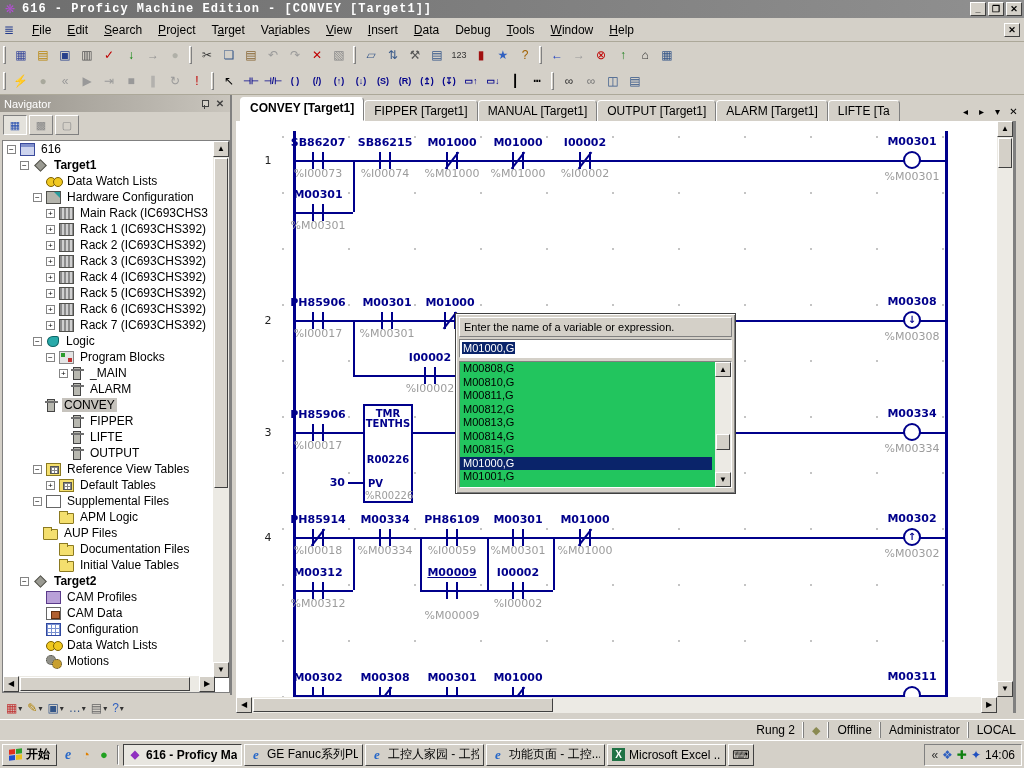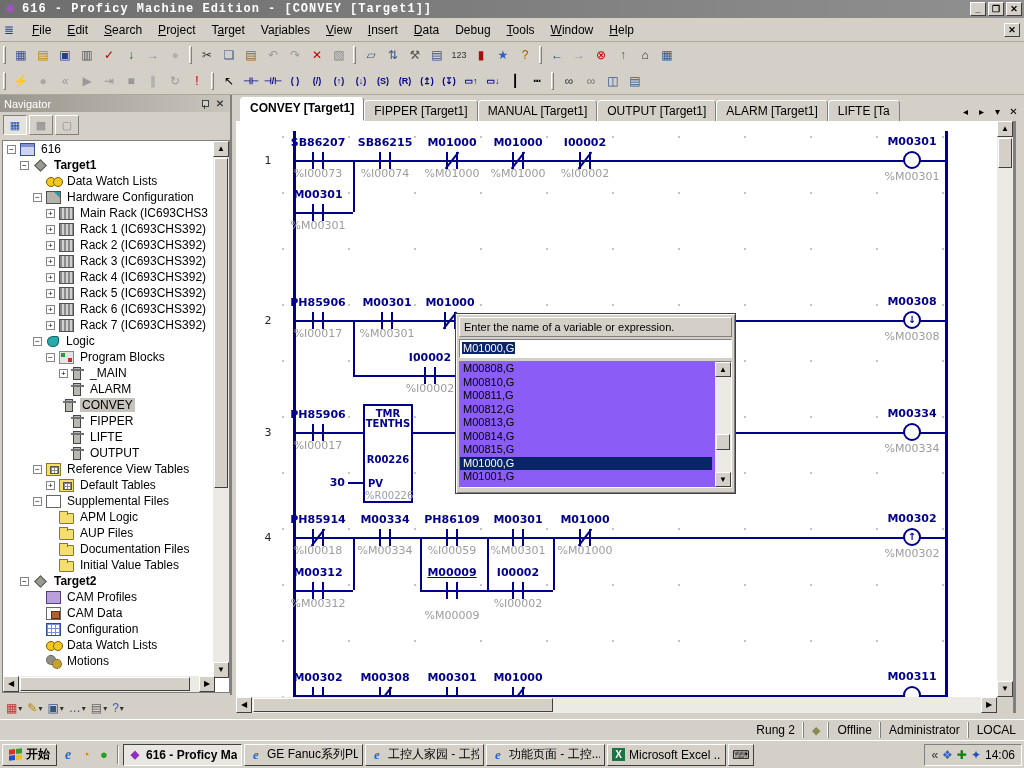--- a/index.html
+++ b/index.html
@@ -125,21 +125,21 @@
   .pvval{position:absolute;width:40px;text-align:right;font:bold 11px "DejaVu Sans",sans-serif;color:#00008b;}
 
   
   #popup{position:absolute;left:455px;top:313px;width:281px;height:181px;background:#d4d0c8;
     border:1px solid #404040;box-shadow:inset 1px 1px 0 #fff,inset -1px -1px 0 #808080;z-index:40;padding:3px;}
   #popup .prompt{height:20px;background:#d4d0c8;border:1px solid;border-color:#fff #808080 #808080 #fff;
     font-size:11px;padding:3px 4px;color:#000;}
   #popup .vinput{height:19px;margin-top:2px;background:#fff;border:1px solid;border-color:#808080 #fff #fff #808080;
     font-size:11px;padding:2px 2px;}
   #popup .vinput span{background:#0a246a;color:#fff;padding:0 1px;}
-  #popup .vlist{position:relative;margin-top:3px;height:127px;background:#8b5cf6;border:1px solid;
+  #popup .vlist{position:relative;margin-top:3px;height:127px;background:#22c55e;border:1px solid;
     border-color:#808080 #fff #fff #808080;overflow:hidden;}
   .vitem{height:13.5px;font-size:11px;line-height:13.5px;padding-left:3px;color:#000;width:252px;}
   .vitem.sel{background:#0a246a;color:#fff;}
   #plscroll{position:absolute;right:0;top:0;width:16px;height:125px;background:#eceae4;}
 
   
   #minibar{position:absolute;left:0;top:697px;width:236px;height:22px;background:#d4d0c8;
     display:flex;align-items:center;padding-left:4px;gap:1px;}
   .mini{display:flex;align-items:center;height:20px;padding:0 2px;}
   .mini .mic{font-size:12px;} .mini .car{font-size:8px;color:#333;margin-left:1px;}
@@ -363,21 +363,21 @@
         <div class="trow" style="padding-left: 56px;">
           <div class="texp">+</div>
           <div class="ti ti-block"></div>
           <div class="tlabel">_MAIN</div>
         </div>
         <div class="trow" style="padding-left: 56px;">
           <div class="texp none"></div>
           <div class="ti ti-block"></div>
           <div class="tlabel">ALARM</div>
         </div>
-        <div class="trow" style="padding-left: 48px; align-items: center;">
+        <div class="trow" style="padding-left: 30px; align-items: center;">
           <div class="texp none"></div>
           <div class="ti ti-block"></div>
           <div class="tlabel sel">CONVEY</div>
         </div>
         <div class="trow" style="padding-left: 56px;">
           <div class="texp none"></div>
           <div class="ti ti-block"></div>
           <div class="tlabel">FIPPER</div>
         </div>
         <div class="trow" style="padding-left: 56px;">
@@ -403,21 +403,21 @@
         <div class="trow" style="padding-left: 30px;">
           <div class="texp">−</div>
           <div class="ti ti-files"></div>
           <div class="tlabel">Supplemental Files</div>
         </div>
         <div class="trow" style="padding-left: 43px;">
           <div class="texp none"></div>
           <div class="ti ti-folder"></div>
           <div class="tlabel">APM Logic</div>
         </div>
-        <div class="trow" style="padding-left: 43px;">
+        <div class="trow" style="padding-left: 27px;">
           <div class="texp none"></div>
           <div class="ti ti-folder"></div>
           <div class="tlabel">AUP Files</div>
         </div>
         <div class="trow" style="padding-left: 43px;">
           <div class="texp none"></div>
           <div class="ti ti-folder"></div>
           <div class="tlabel">Documentation Files</div>
         </div>
         <div class="trow" style="padding-left: 43px;">

